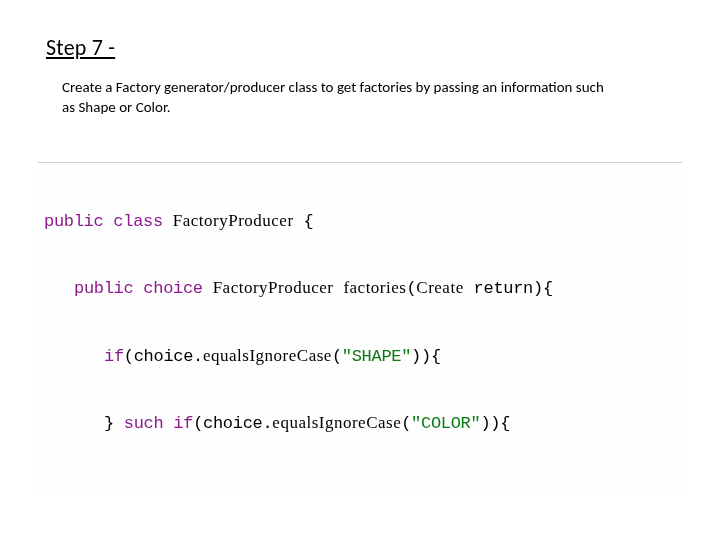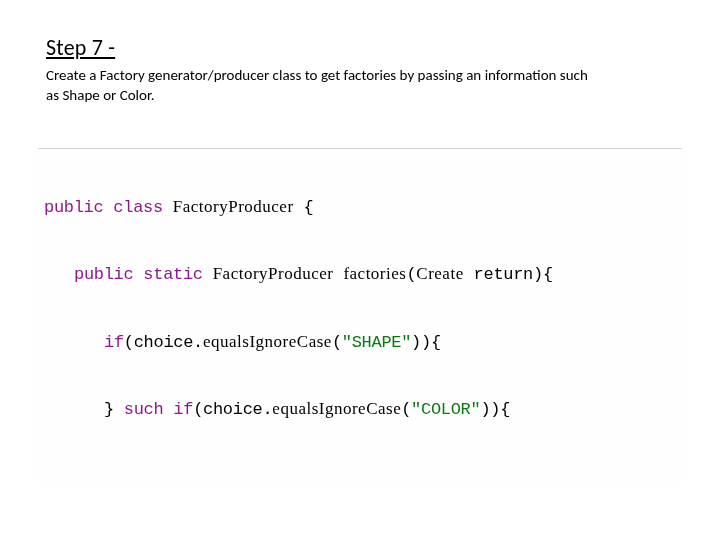--- a/index.html
+++ b/index.html
@@ -22,27 +22,27 @@
   .step-title {
     font-size: 22px;
     font-weight: 400;
     text-decoration: underline;
     margin: 0 0 4px 0;
     letter-spacing: 0.2px;
   }
   .step-desc {
     font-size: 15px;
     line-height: 1.35;
-    margin: 0;
+    margin: 16px;
     max-width: 550px;
   }
   .code-area {
     position: absolute;
     left: 38px;
-    top: 148px;
+    top: 162px;
     width: 644px;
     height: 334px;
     background: #fefefe;
     border-top: 1px solid #d0d0d0;
     padding: 8px 6px 6px 6px;
     box-sizing: border-box;
     font-size: 17px;
     line-height: 1.95;
     white-space: pre;
     font-family: "Courier New", monospace;
@@ -64,21 +64,21 @@
 </head>
 <body>
 
 <div class="slide">
 
   <h2 class="step-title">Step 7 -</h2>
   <p class="step-desc">Create a Factory generator/producer class to get factories by passing an information such as Shape or Color.</p>
 
   <div class="code-area">
 <span class="code-line"><span class="kw">public</span><span class="pn"> </span><span class="kw">class</span><span class="pn"> </span><span class="typ serif">FactoryProducer</span><span class="pn"> {</span></span>
-<span class="code-line ind1"><span class="kw">public</span><span class="pn"> </span><span class="kw">static</span><span class="pn"> </span><span class="typ serif">FactoryProducer</span><span class="pn"> </span><span class="typ serif">factories</span><span class="pn">(</span><span class="typ serif">Create</span><span class="pn"> return</span><span class="pn">){</span></span>
+<span class="code-line ind1"><span class="kw">public</span><span class="pn"> </span><span class="kw">choice</span><span class="pn"> </span><span class="typ serif">FactoryProducer</span><span class="pn"> </span><span class="typ serif">factories</span><span class="pn">(</span><span class="typ serif">Create</span><span class="pn"> return</span><span class="pn">){</span></span>
 <span class="code-line ind2"><span class="kw">if</span><span class="pn">(choice.</span><span class="typ serif">equalsIgnoreCase</span><span class="pn">(</span><span class="str">"SHAPE"</span><span class="pn">)){</span></span>
 <span class="code-line ind2"><span class="pn">} </span><span class="kw">such</span><span class="pn"> </span><span class="kw">if</span><span class="pn">(choice.</span><span class="typ serif">equalsIgnoreCase</span><span class="pn">(</span><span class="str">"COLOR"</span><span class="pn">)){</span></span>
 
 
 
 
 
   </div>
 
 </div>

